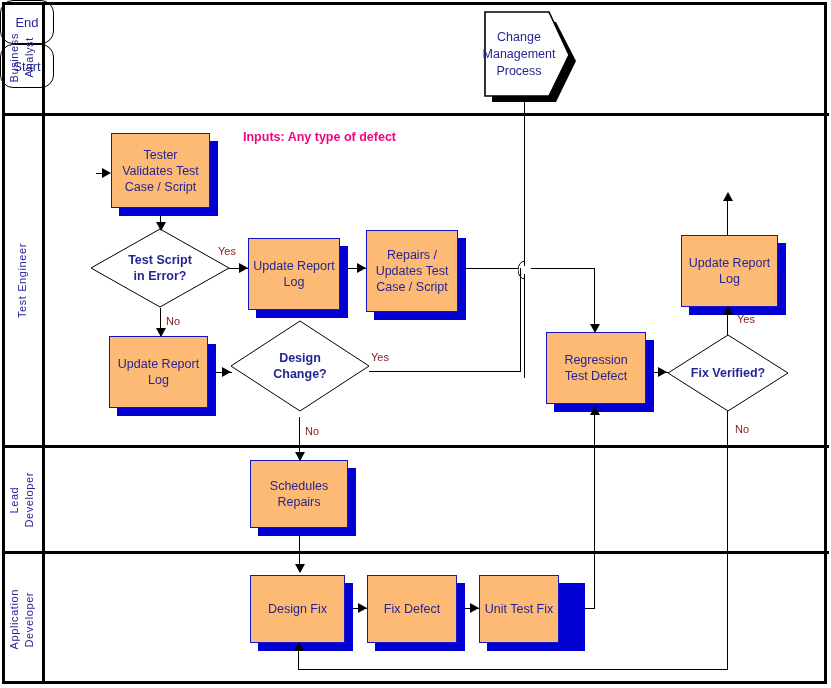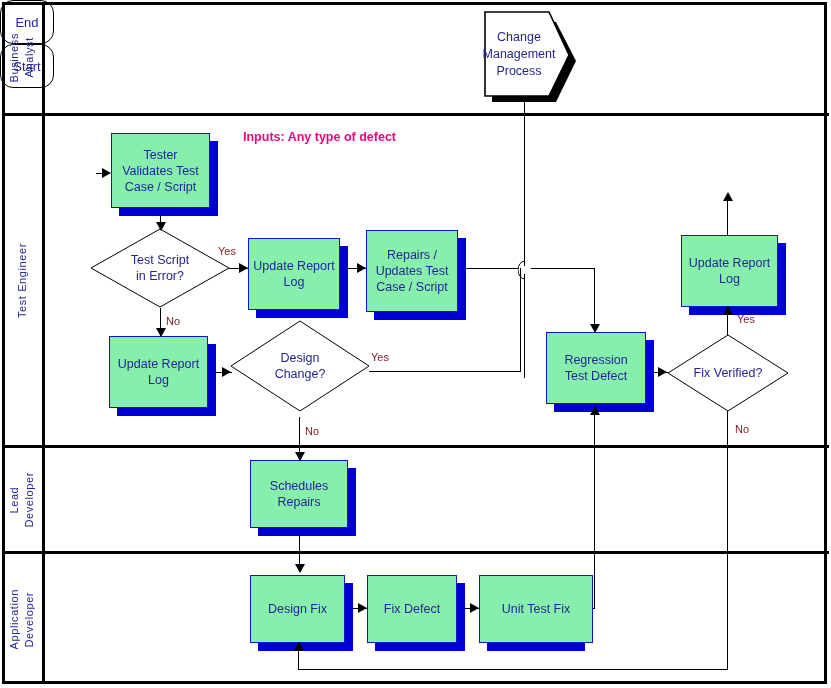--- a/index.html
+++ b/index.html
@@ -29,36 +29,36 @@
     writing-mode:vertical-rl;
     transform:rotate(180deg);
     text-align:center;
     line-height:15px;
     white-space:pre;
   }
   
   .node{position:absolute;box-sizing:border-box;}
   .proc{
     border:1px solid #1414c8;
-    background:#86efac;
+    background:#fdba74;
     color:#252594;
     display:flex;align-items:center;justify-content:center;
     text-align:center;
     font-size:12.5px;line-height:16px;
     z-index:5;
   }
   .shadow{
     position:absolute;background:#0000d2;z-index:4;
   }
   .term{
     border:1.4px solid #000000;border-radius:13px;background:#fff;
     color:#252594;display:flex;align-items:center;justify-content:center;
     font-size:13px;z-index:5;
   }
-  .diamond{z-index:5;}
+  .diamond{z-index:5;font-weight:bold;}
   .diamond svg{display:block;overflow:visible;}
   .diamond .dtext{
     position:absolute;inset:0;display:flex;align-items:center;justify-content:center;
     color:#252594;font-size:12.5px;line-height:16px;text-align:center;
   }
   
   .ln{position:absolute;background:#000000;z-index:3;}
   .lnh{height:1px;}
   .lnv{width:1px;}
   .arw{position:absolute;width:0;height:0;z-index:6;}
@@ -281,21 +281,21 @@
 
   <div class="shadow" style="left:375px;top:583px;width:90px;height:68px;"></div>
   <div class="node proc" style="left:367px;top:575px;width:90px;height:68px;">
     <span>Fix Defect</span>
   </div>
 
   <div class="ln lnh" style="left:457px;top:608px;width:23px;"></div>
   <div class="arw arw-r" style="left:470px;top:603px;"></div>
 
   <div class="shadow" style="left:487px;top:583px;width:98px;height:68px;"></div>
-  <div class="node proc" style="left:479px;top:575px;width:114px;height:68px;">
+  <div class="node proc" style="left:479px;top:575px;width:80px;height:68px;">
     <span>Unit Test Fix</span>
   </div>
 
   <div class="ln lnh" style="left:577px;top:608px;width:18px;"></div>
   <div class="ln lnv" style="left:594px;top:412px;height:197px;"></div>
   <div class="arw arw-u" style="left:590px;top:406px;"></div>
 
 </div>
 
 </body></html>

